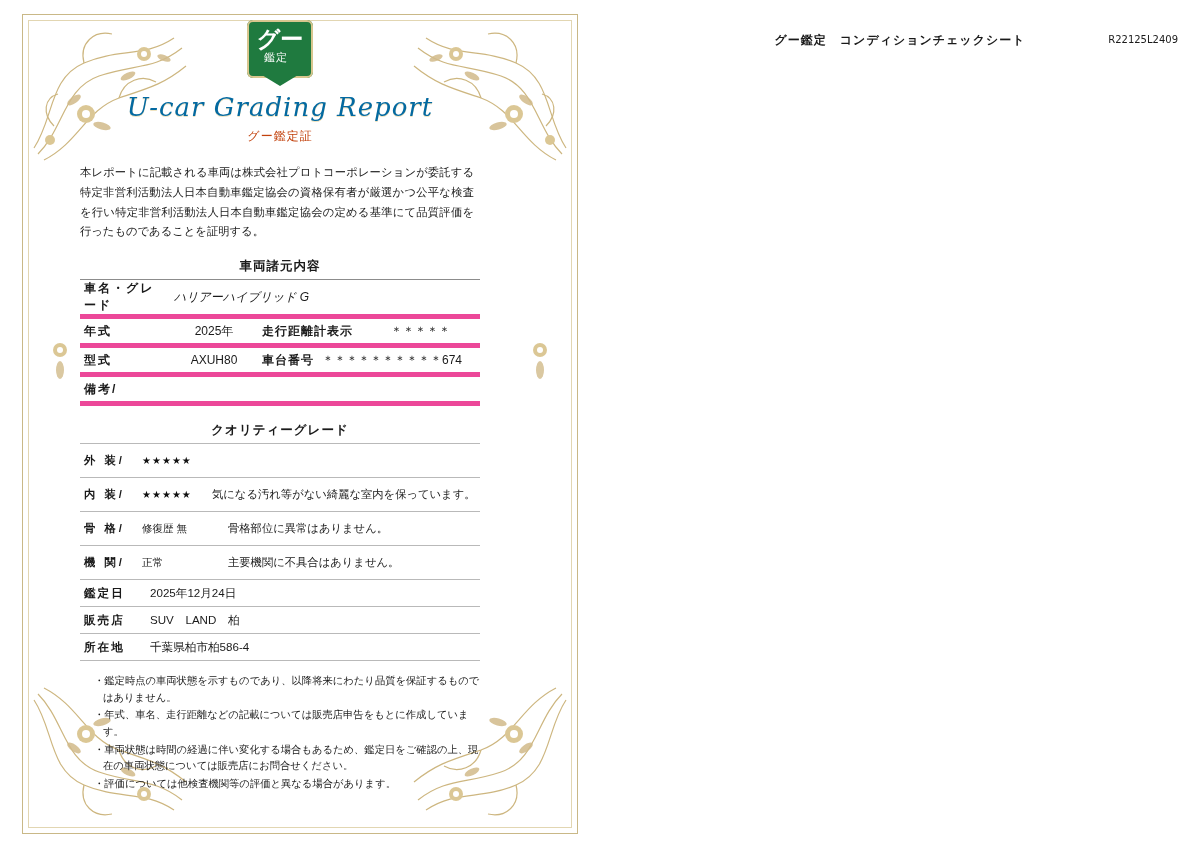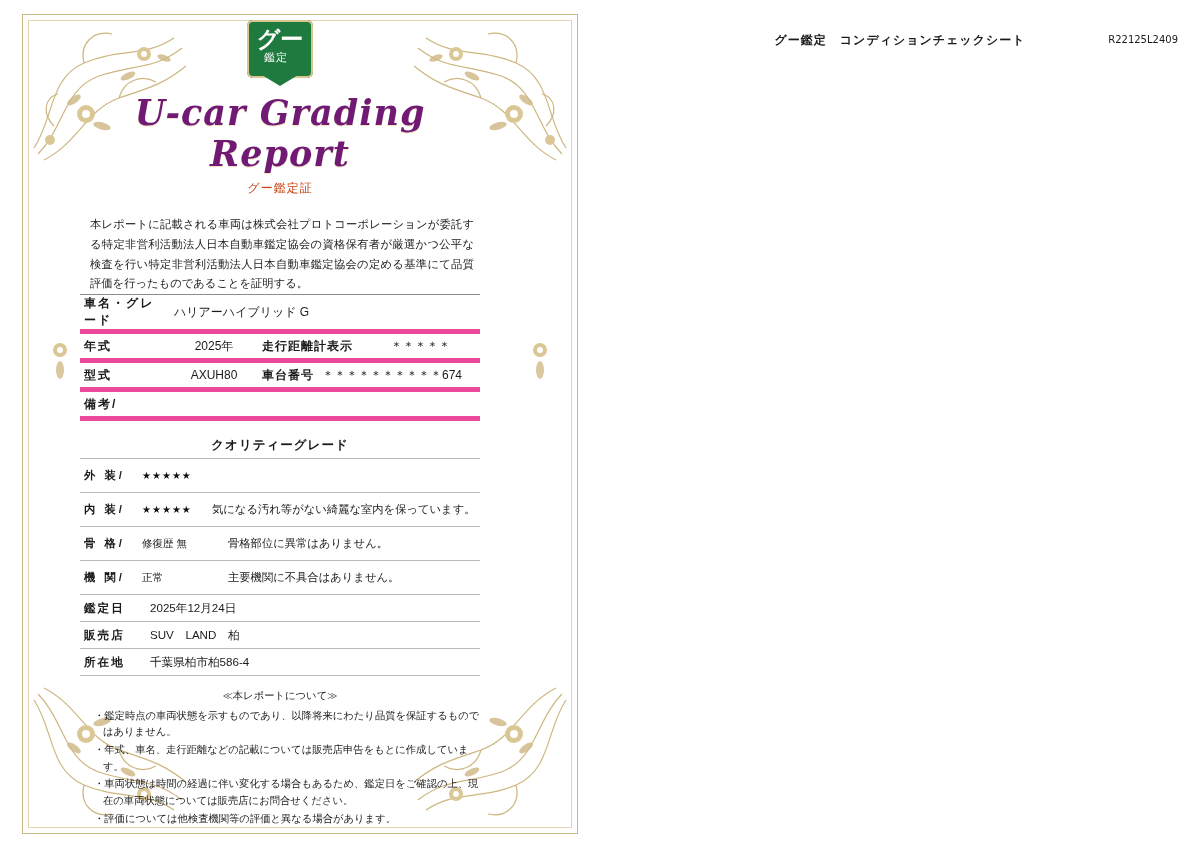--- a/index.html
+++ b/index.html
@@ -76,36 +76,35 @@
   .logo-badge .kan {
     position: absolute; top: 30px; left: 0; right: 8px;
     text-align: center;
     color: #fff; font-size: 11px; letter-spacing: 1px;
     font-family: "DejaVu Sans", sans-serif;
   }
   .title-script {
     text-align: center;
     font-family: "DejaVu Serif", serif;
     font-style: italic;
-    font-size: 35px;
-    color: #701a75;
+    font-size: 26px;
+    color: #0369a1;
     letter-spacing: 1px;
     margin-top: 14px;
     text-shadow: 0 1px 0 #efe3c0;
-    font-weight: bold;
   }
   .title-sub {
     text-align: center;
     font-size: 12px;
     color: #c2410c;
     margin-top: 6px;
     letter-spacing: 1px;
   }
   .intro {
-    margin: 18px 6px 0 10px;
+    margin: 18px 6px 0 0;
     font-size: 11.3px;
     line-height: 1.75;
     color: #1a1a1a;
     text-align: justify;
   }
   .sec-title {
     text-align: center;
     font-weight: 700;
     font-size: 12.5px;
     margin: 16px 0 4px 0;
@@ -125,20 +124,21 @@
   }
   .spec-row .lab {
     width: 86px;
     font-weight: 700;
     letter-spacing: 2px;
     padding-left: 4px;
   }
   .spec-row .val {
     flex: 1;
     padding-left: 8px;
+    font-style: italic;
   }
   .spec-row .lab2 {
     font-weight: 700;
     letter-spacing: 1px;
     padding-right: 8px;
   }
   .stars {
     color: #111;
     font-size: 10px;
     letter-spacing: 1px;
@@ -322,20 +322,21 @@
         <div class="shield"></div>
         <div class="g">グー</div>
         <div class="kan">鑑定</div>
       </div>
 
       <div class="title-script">U-car Grading Report</div>
       <div class="title-sub">グー鑑定証</div>
 
       <div class="intro">本レポートに記載される車両は株式会社プロトコーポレーションが委託する特定非営利活動法人日本自動車鑑定協会の資格保有者が厳選かつ公平な検査を行い特定非営利活動法人日本自動車鑑定協会の定める基準にて品質評価を行ったものであることを証明する。</div>
 
+      <div class="sec-title">車両諸元内容</div>
       <div class="rule"></div>
 
       <div class="spec-row">
         <div class="lab">車名・グレード</div>
         <div class="val">ハリアーハイブリッド G</div>
       </div>
       <div class="spec-row">
         <div class="lab">年式</div>
         <div style="width:96px;text-align:center;">2025年</div>
         <div class="lab2">走行距離計表示</div>
@@ -382,21 +383,20 @@
       <div class="info-row">
         <div class="lab">販売店</div>
         <div class="val">SUV　LAND　柏</div>
       </div>
       <div class="info-row">
         <div class="lab">所在地</div>
         <div class="val">千葉県柏市柏586-4</div>
       </div>
 
       <div class="notes">
-        <div class="nt-title" style="text-align:center;">≪本レポートについて≫</div>
         <ul>
           <li>鑑定時点の車両状態を示すものであり、以降将来にわたり品質を保証するものではありません。</li>
           <li>年式、車名、走行距離などの記載については販売店申告をもとに作成しています。</li>
           <li>車両状態は時間の経過に伴い変化する場合もあるため、鑑定日をご確認の上、現在の車両状態については販売店にお問合せください。</li>
           <li>評価については他検査機関等の評価と異なる場合があります。</li>
         </ul>
       </div>
 
     </div>
   </div>

